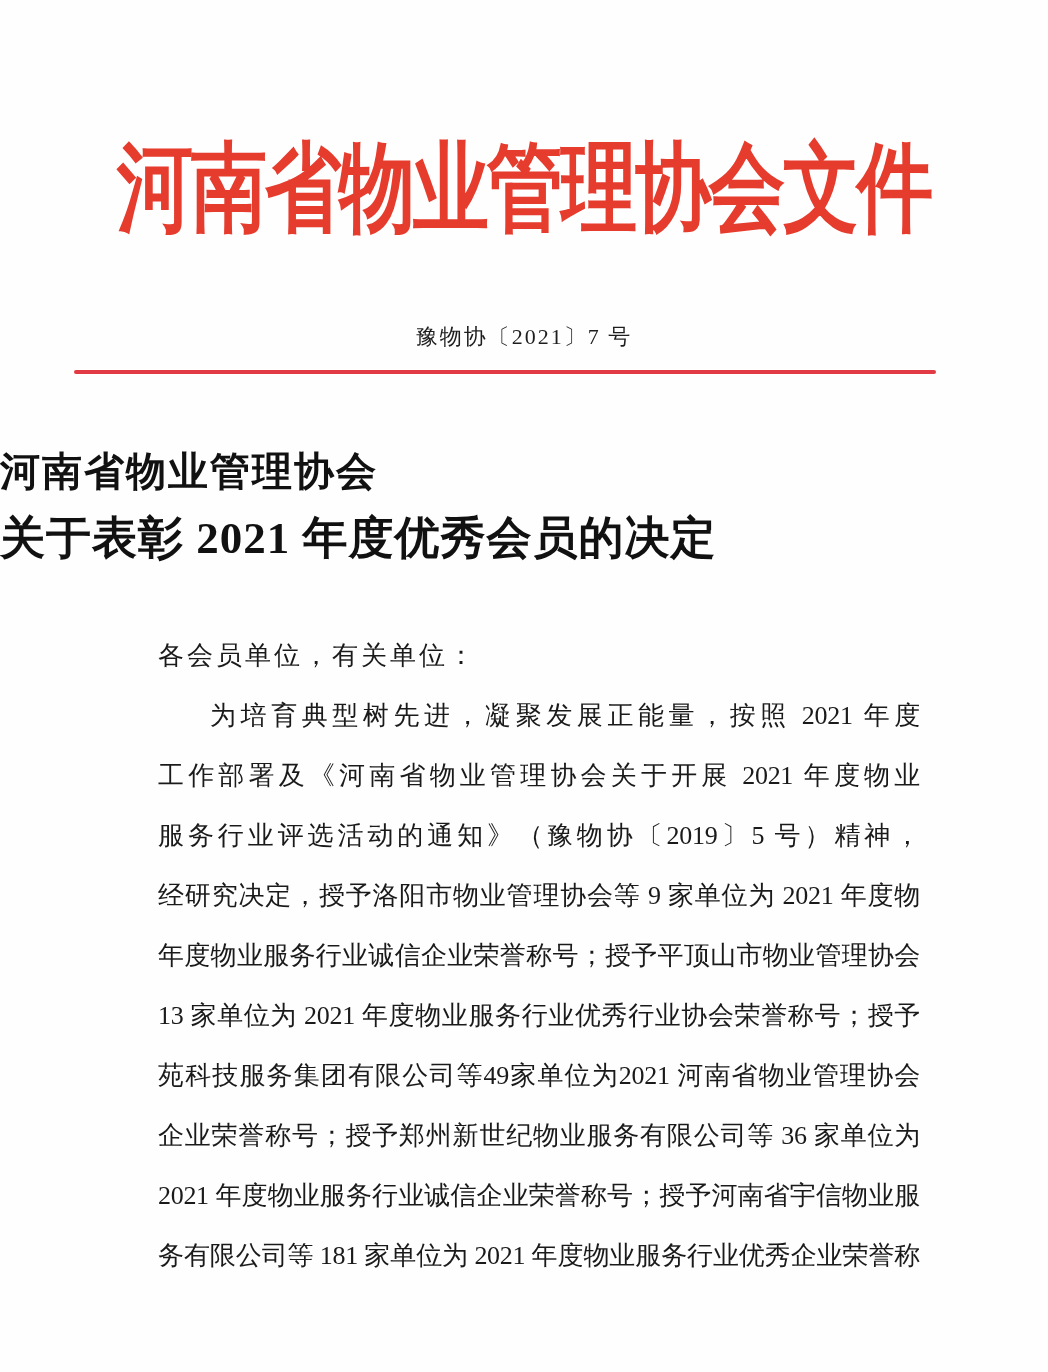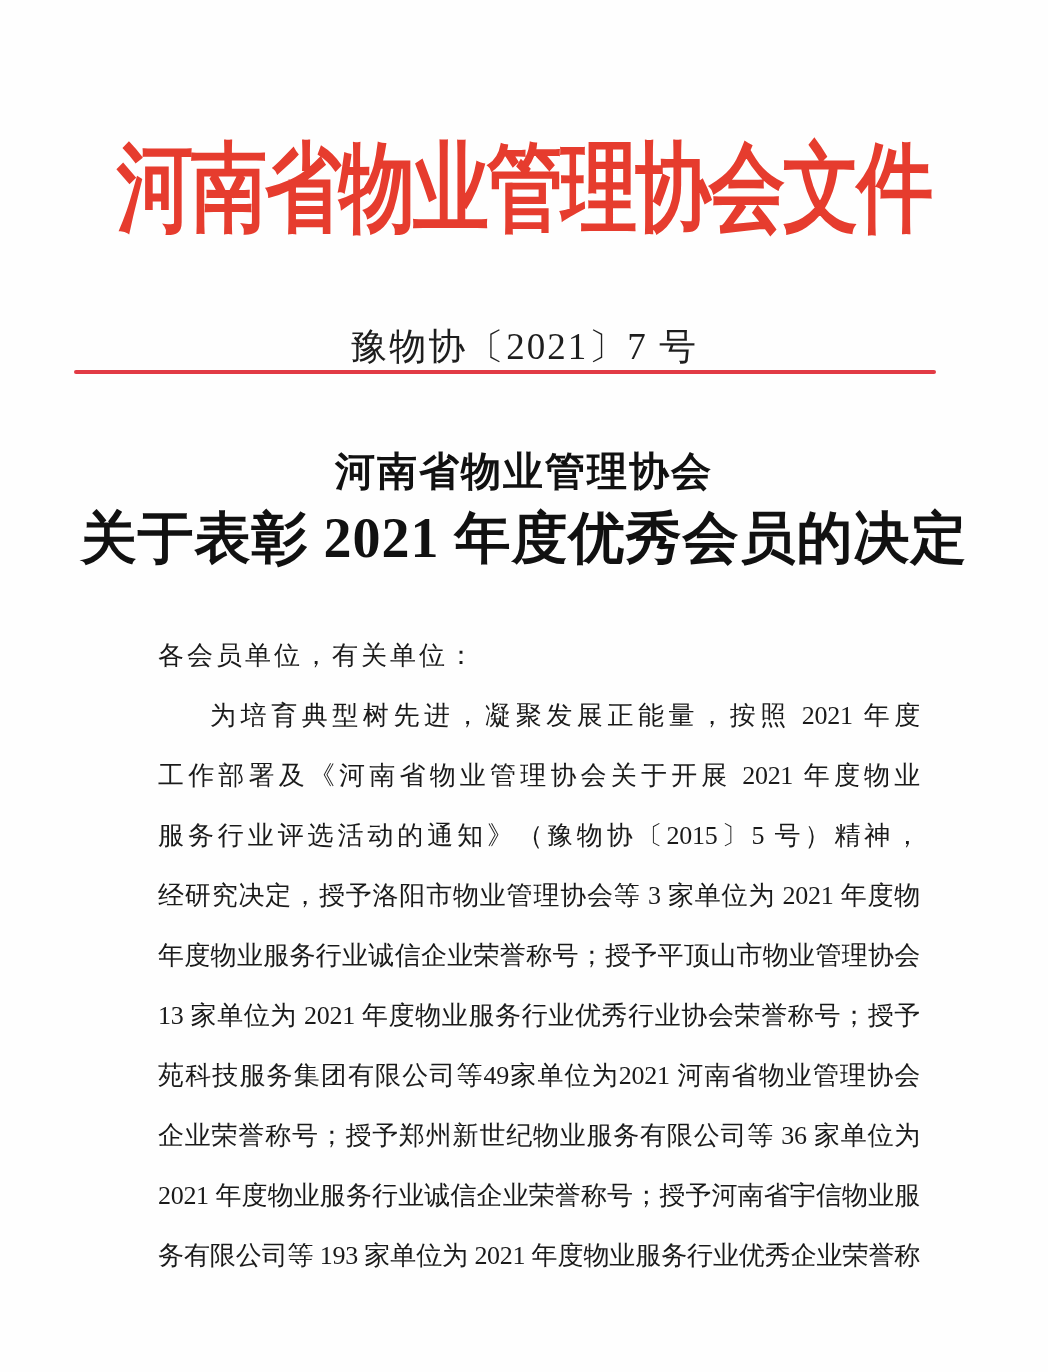--- a/index.html
+++ b/index.html
@@ -37,52 +37,52 @@
     transform-origin: center;
     white-space: nowrap;
   }
 
   .doc-number {
     position: absolute;
     top: 322px;
     left: 0;
     right: 0;
     text-align: center;
-    font-size: 37px;
+    font-size: 22px;
     color: #1e1e1e;
     letter-spacing: 2px;
   }
 
   .divider {
     position: absolute;
     top: 370px;
     left: 74px;
     width: 862px;
     height: 4px;
     background: var(--divider-red);
     border-radius: 2px;
   }
 
   .doc-title {
     position: absolute;
     top: 450px;
     left: 0;
     right: 0;
-    text-align: center;
+    text-align: left;
     color: var(--title-black);
     font-weight: bold;
   }
   .doc-title .t1 {
     font-size: 40px;
     line-height: 44px;
     letter-spacing: 2px;
   }
   .doc-title .t2 {
     margin-top: 21px;
-    font-size: 56px;
+    font-size: 45px;
     line-height: 47px;
     letter-spacing: 1px;
   }
 
   .body-block {
     position: absolute;
     top: 626px;
     left: 126px;
     width: 794px;
     color: var(--body-text);
@@ -120,23 +120,23 @@
 
   <div class="doc-title">
     <div class="t1">河南省物业管理协会</div>
     <div class="t2">关于表彰 2021 年度优秀会员的决定</div>
   </div>
 
   <div class="body-block">
     <div class="line salute">各会员单位，有关单位：</div>
     <div class="line indent">为培育典型树先进，凝聚发展正能量，按照 2021 年度</div>
     <div class="line">工作部署及《河南省物业管理协会关于开展 2021 年度物业</div>
-    <div class="line">服务行业评选活动的通知》（豫物协〔2015〕5 号）精神，</div>
-    <div class="line">经研究决定，授予洛阳市物业管理协会等 3 家单位为 2021 年度物</div>
+    <div class="line">服务行业评选活动的通知》（豫物协〔2019〕5 号）精神，</div>
+    <div class="line">经研究决定，授予洛阳市物业管理协会等 9 家单位为 2021 年度物</div>
     <div class="line">年度物业服务行业诚信企业荣誉称号；授予平顶山市物业管理协会等</div>
     <div class="line">13 家单位为 2021 年度物业服务行业优秀行业协会荣誉称号；授予鑫</div>
     <div class="line">苑科技服务集团有限公司等49家单位为2021 河南省物业管理协会</div>
     <div class="line">企业荣誉称号；授予郑州新世纪物业服务有限公司等 36 家单位为</div>
     <div class="line">2021 年度物业服务行业诚信企业荣誉称号；授予河南省宇信物业服</div>
-    <div class="line">务有限公司等 193 家单位为 2021 年度物业服务行业优秀企业荣誉称</div>
+    <div class="line">务有限公司等 181 家单位为 2021 年度物业服务行业优秀企业荣誉称</div>
   </div>
 
 </div>
 
 </body></html>

